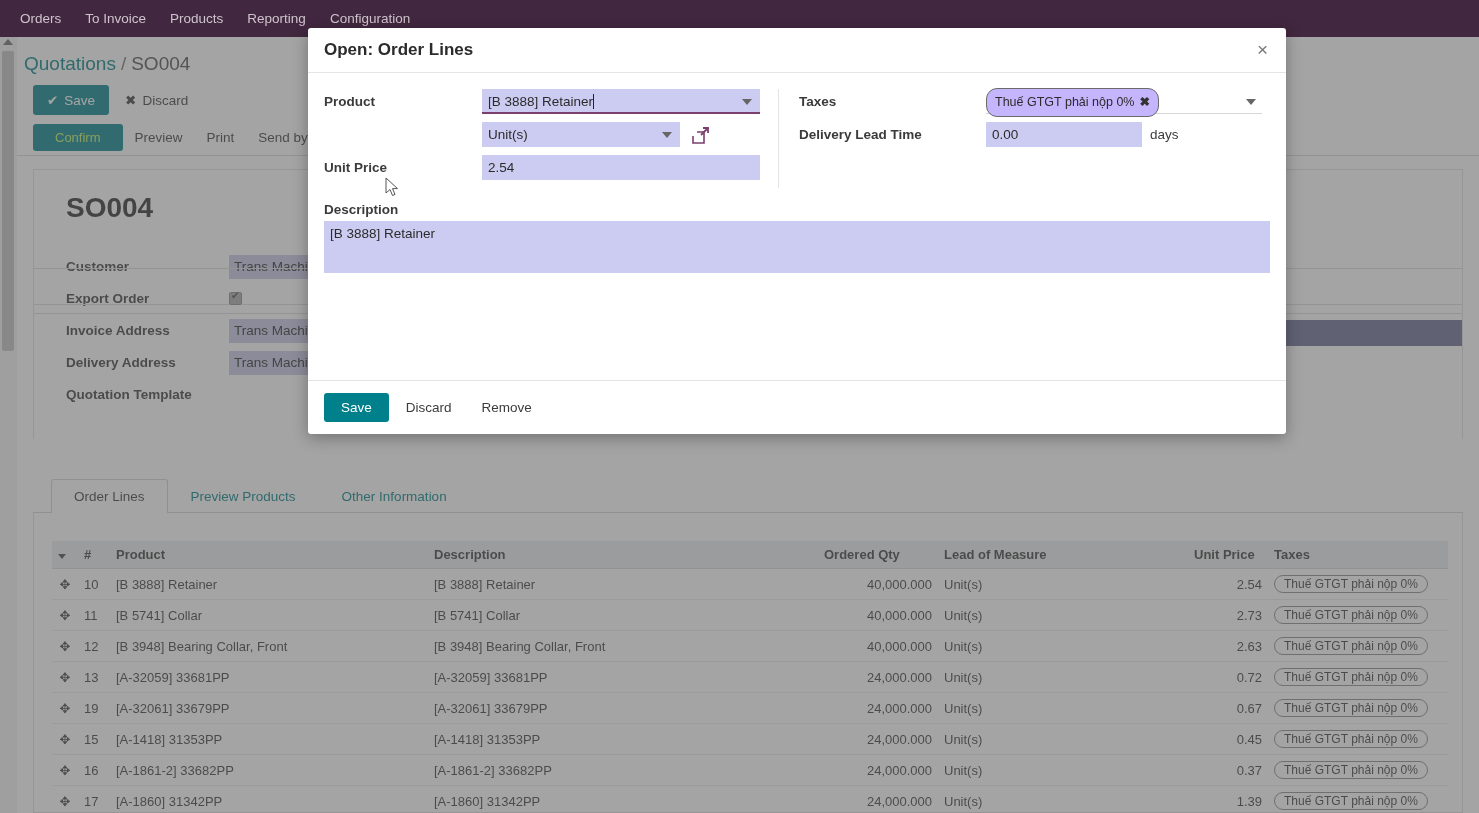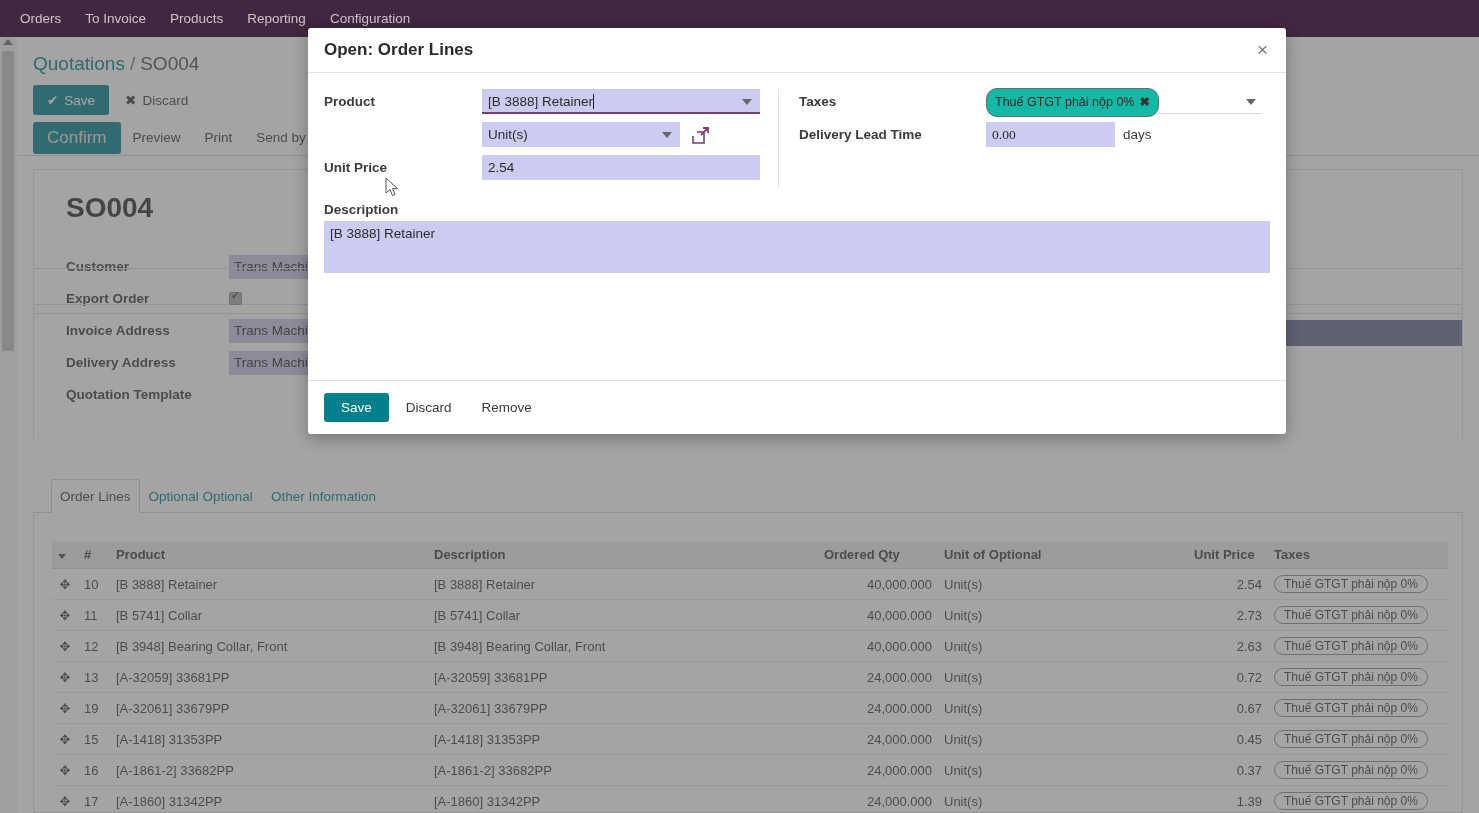--- a/index.html
+++ b/index.html
@@ -59,21 +59,21 @@
   }
   #scroll-thumb {
     position: absolute; top: 14px; left: 2px;
     width: 12px; height: 300px;
     background: #c2c2c2;
     border-radius: 2px;
   }
 
   
   #breadcrumb {
-    position: absolute; top: 16px; left: 33px;
+    position: absolute; top: 16px; left: 24px;
     font-size: 19px;
     white-space: nowrap;
   }
   .bc-link { color: #017e84; cursor: pointer; }
   .bc-sep  { color: #777; margin: 0 5px; }
   .bc-cur  { color: #4d4d4d; }
 
   
   #savebar {
     position: absolute; top: 48px; left: 33px;
@@ -98,23 +98,23 @@
   
   #statusbar {
     position: absolute; top: 83px; left: 17px;
     width: 1462px; height: 36px;
     border-bottom: 1px solid #d8d8d8;
     display: flex; align-items: center;
     padding-left: 16px;
     background: #fff;
   }
   #confirm-btn {
-    background: #00808a; color: #e5e5e5;
-    font-size: 17px;
-    padding: 6px 14px;
+    background: #00808a; color: #bef264;
+    font-size: 13px;
+    padding: 6px 22px;
     border-radius: 3px;
     cursor: pointer;
   }
   .sb-btn {
     color: #3b3b3b; font-size: 13.5px;
     padding: 6px 12px; cursor: pointer;
   }
 
   
   #sheet {
@@ -189,21 +189,21 @@
     position: absolute; top: 438px; left: 33px;
     width: 1430px; height: 38px;
     border-bottom: 1px solid #d3d3d3;
     display: flex; align-items: flex-end;
     padding-left: 18px;
     background: #fff;
   }
   .tab {
     font-size: 13.5px;
     color: #017e84;
-    padding: 9px 8px;
+    padding: 9px 22px;
     cursor: pointer;
     border: 1px solid transparent;
     border-bottom: none;
     position: relative; top: 1px;
   }
   .tab.active {
     color: #3b3b3b;
     background: #fff;
     border-color: #d3d3d3;
     border-radius: 3px 3px 0 0;
@@ -333,21 +333,21 @@
   .mfield {
     background: #ccccf2;
     height: 25px; line-height: 25px;
     font-size: 13.5px; color: #2b2b2b;
     padding: 0 6px;
     position: relative;
   }
   .mfield.w-wide   { width: 278px; }
   .mfield.w-qty    { width: 148px; }
   .mfield.w-uom    { width: 198px; }
-  .mfield.w-lead   { width: 129px; font-family: Liberation Serif, serif; }
+  .mfield.w-lead   { width: 156px; }
   .mfield.focused  { border-bottom: 2px solid #7a3f6d; }
   .caret {
     display: inline-block; width: 1px; height: 15px;
     background: #222; vertical-align: -3px;
   }
   .dd-caret {
     position: absolute; right: 8px; top: 10px;
     width: 0; height: 0;
     border-left: 5px solid transparent;
     border-right: 5px solid transparent;
@@ -368,21 +368,21 @@
   }
   .ext-icon svg { display: block; }
   .unit-suffix { font-size: 13.5px; color: #3b3b3b; margin-left: 8px; }
   .tax-chip {
     display: inline-block;
     border: 1px solid #6b6b6b;
     border-radius: 11px;
     padding: 1px 8px;
     font-size: 12.5px;
     color: #2b2b2b;
-    background: #14b8a6;
+    background: #c4b5fd;
     position: relative; top: -1px;
   }
   .chip-x { margin-left: 5px; font-weight: bold; cursor: pointer; color:#333; }
 
   #desc-block { margin-top: 14px; }
   #desc-label {
     font-size: 13.5px; font-weight: bold; color: #3b3b3b;
     margin-bottom: 4px;
   }
   #desc-area {
@@ -465,34 +465,34 @@
       <div class="frm-val">Trans Machine T</div>
     </div>
     <div class="frm-row">
       <div class="frm-label">Quotation Template</div>
       <div class="frm-val empty"></div>
     </div>
   </div>
 
   <div id="tabs">
     <div class="tab active">Order Lines</div>
-    <div class="tab">Optional Optional</div>
+    <div class="tab">Preview Products</div>
     <div class="tab">Other Information</div>
   </div>
 
   <div id="table-wrap">
     <table class="lines">
       <thead>
         <tr>
           <th class="c-handle"><span class="sortcaret"></span></th>
           <th class="c-seq">#</th>
           <th class="c-prod">Product</th>
           <th class="c-desc">Description</th>
           <th class="c-qty">Ordered Qty</th>
-          <th class="c-uom">Unit of Optional</th>
+          <th class="c-uom">Lead of Measure</th>
           <th class="c-price">Unit Price</th>
           <th class="c-tax">Taxes</th>
         </tr>
       </thead>
       <tbody id="lines-body">
           <tr>
             <td class="c-handle">✥</td>
             <td class="c-seq">10</td>
             <td class="c-prod">[B 3888] Retainer</td>
             <td class="c-desc">[B 3888] Retainer</td>

